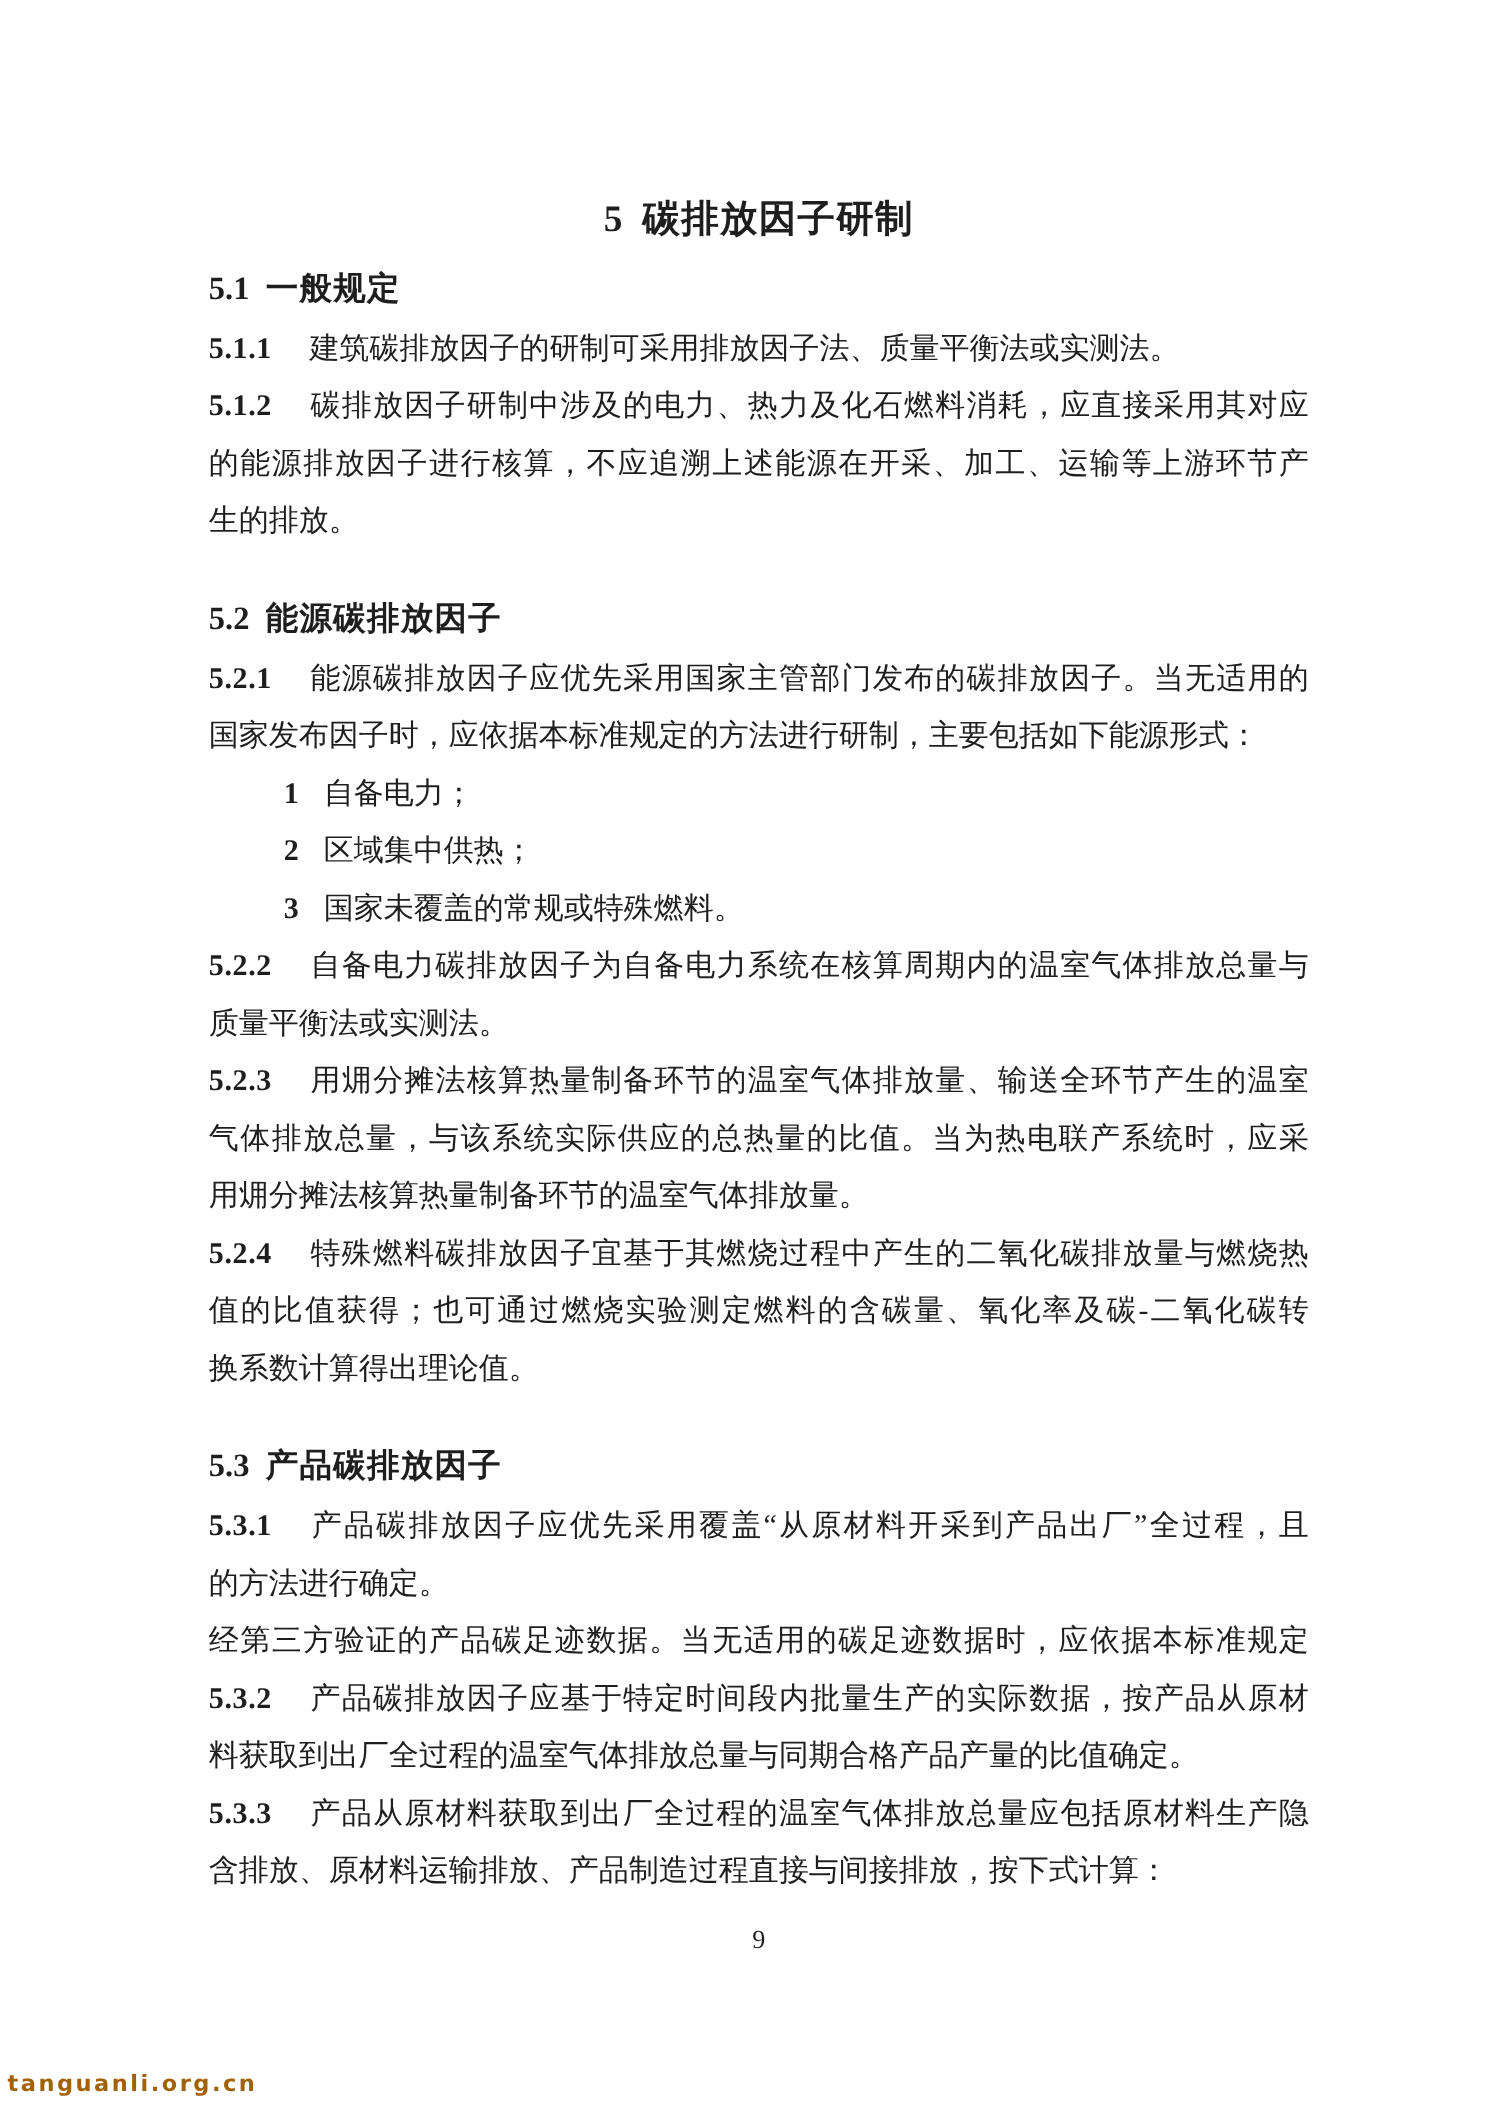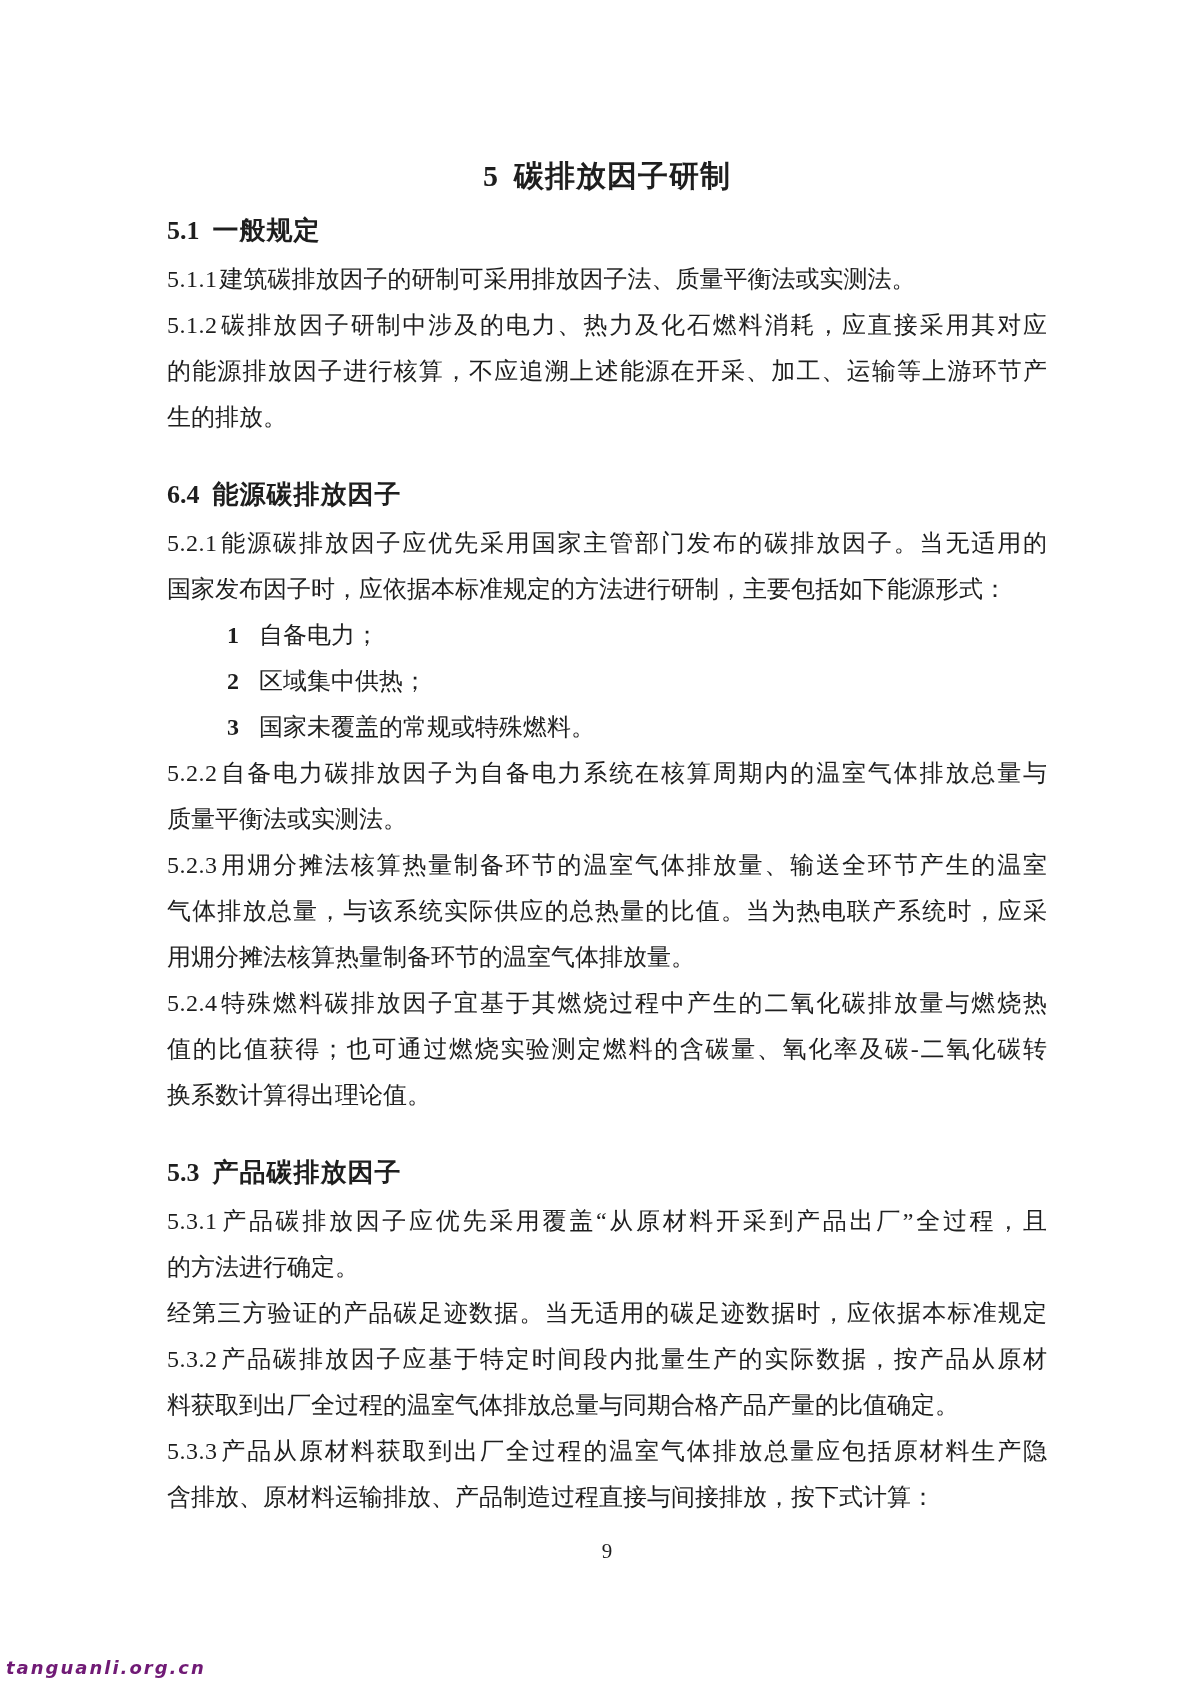--- a/index.html
+++ b/index.html
@@ -34,22 +34,22 @@
   .sec-num{margin-right:13px;letter-spacing:0;}
   .clause{margin:0;}
   .line{
     font-size:24px;line-height:46px;
     text-align:justify;
     text-align-last:justify;
     text-justify:inter-character;
   }
   .line.last{text-align-last:left;}
   .cl-num{
-    font-weight:normal;
-    margin-right:2px;
+    font-weight:bold;
+    margin-right:30px;
     letter-spacing:0.5px;
   }
   .list-item{
     font-size:24px;line-height:46px;
     padding-left:60px;
     text-align:left;
   }
   .li-num{font-weight:bold;margin-right:20px;}
   .page-number{
     position:absolute;
@@ -80,21 +80,21 @@
           <div class="clause">
             <div class="line last"><b class="cl-num">5.1.1</b><span>建筑碳排放因子的研制可采用排放因子法、质量平衡法或实测法。</span></div>
           </div>
           <div class="clause">
             <div class="line"><b class="cl-num">5.1.2</b><span>碳排放因子研制中涉及的电力、热力及化石燃料消耗，应直接采用其对应</span></div>
             <div class="line"><span>的能源排放因子进行核算，不应追溯上述能源在开采、加工、运输等上游环节产</span></div>
             <div class="line last"><span>生的排放。</span></div>
           </div>
         </section>
         <section class="section">
-          <h2 class="sec-title"><span class="sec-num">6.4</span><span class="sec-name">能源碳排放因子</span></h2>
+          <h2 class="sec-title"><span class="sec-num">5.2</span><span class="sec-name">能源碳排放因子</span></h2>
           <div class="clause">
             <div class="line"><b class="cl-num">5.2.1</b><span>能源碳排放因子应优先采用国家主管部门发布的碳排放因子。当无适用的</span></div>
             <div class="line last"><span>国家发布因子时，应依据本标准规定的方法进行研制，主要包括如下能源形式：</span></div>
             <div class="list-item"><b class="li-num">1</b><span>自备电力；</span></div>
             <div class="list-item"><b class="li-num">2</b><span>区域集中供热；</span></div>
             <div class="list-item"><b class="li-num">3</b><span>国家未覆盖的常规或特殊燃料。</span></div>
           </div>
           <div class="clause">
             <div class="line"><b class="cl-num">5.2.2</b><span>自备电力碳排放因子为自备电力系统在核算周期内的温室气体排放总量与</span></div>
             <div class="line last"><span>质量平衡法或实测法。</span></div>
@@ -122,14 +122,14 @@
             <div class="line last"><span>料获取到出厂全过程的温室气体排放总量与同期合格产品产量的比值确定。</span></div>
           </div>
           <div class="clause">
             <div class="line"><b class="cl-num">5.3.3</b><span>产品从原材料获取到出厂全过程的温室气体排放总量应包括原材料生产隐</span></div>
             <div class="line last"><span>含排放、原材料运输排放、产品制造过程直接与间接排放，按下式计算：</span></div>
           </div>
         </section>
       </div>
   </div>
   <div class="page-number">9</div>
-  <div class="watermark" style="color: #701a75; font-style: italic;">tanguanli.org.cn</div>
+  <div class="watermark" style="color: #a16207;">tanguanli.org.cn</div>
 </div>
 
 </body></html>

